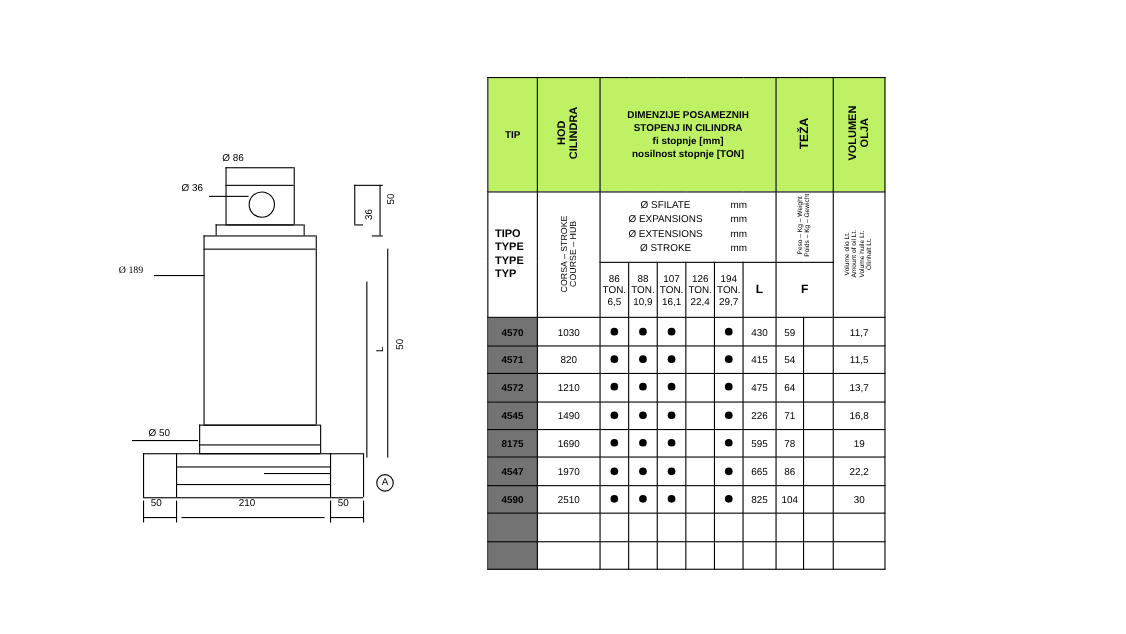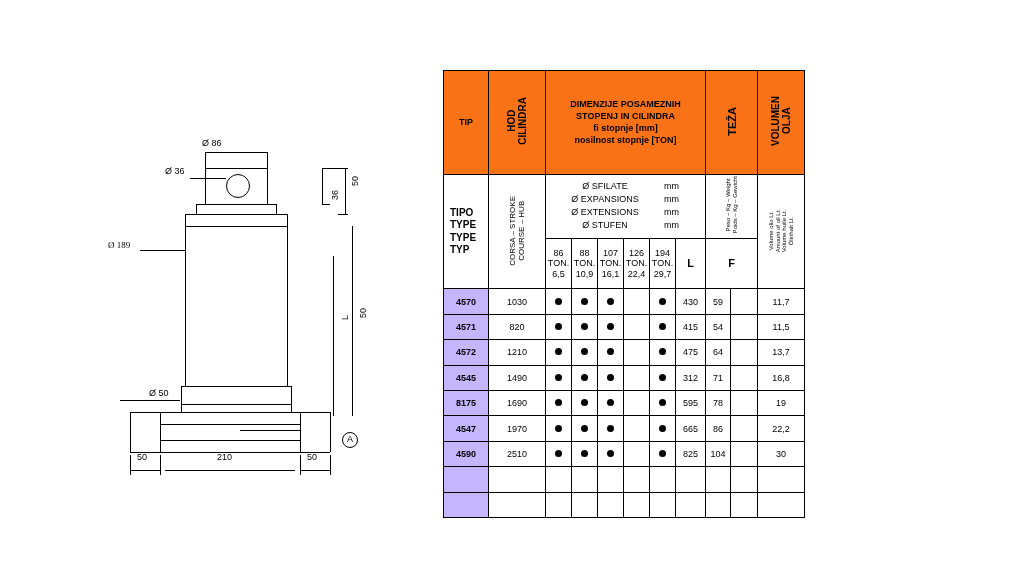--- a/index.html
+++ b/index.html
@@ -18,22 +18,22 @@
   .dim-txt{position:absolute;font-size:9px;font-family:"Liberation Sans",sans-serif;color:#000;white-space:nowrap;}
   .dim-txt.vert{transform:rotate(-90deg);transform-origin:left top;}
 
   
   .tablewrap{position:absolute;left:443px;top:70px;width:361px;height:448px;}
   table.spec{border-collapse:collapse;width:361px;height:448px;table-layout:fixed;}
   table.spec td,table.spec th{
     border:1px solid #000;padding:0;text-align:center;vertical-align:middle;
     font-size:9px;font-family:"Liberation Sans",sans-serif;color:#000;
   }
-  .cyan{background:#f97316;}
-  .grey{background:#c4b5fd;}
+  .cyan{background:#bef264;}
+  .grey{background:#737373;}
   .white{background:#ffffff;}
   .vtext{writing-mode:vertical-rl;transform:rotate(180deg);white-space:nowrap;display:inline-block;}
   .b{font-weight:bold;}
   .hdr-title{font-weight:bold;font-size:10.5px;line-height:1.35;}
   .tip{font-weight:bold;font-size:11px;}
   .typo{font-weight:bold;font-size:10px;line-height:1.25;text-align:left;padding-left:6px;}
   .dimlist{text-align:left;padding-left:8px;font-size:9.5px;line-height:1.45;}
   .dimlist .mm{float:right;padding-right:26px;}
   .tonhdr{font-size:7.5px;line-height:1.15;}
   .tiny{font-size:6px;line-height:1.1;}
@@ -113,21 +113,21 @@
     <div class="ln vl" style="left:300px;top:455px;height:20px;"></div>
     <div class="ln vl" style="left:330px;top:455px;height:20px;"></div>
 
     <div class="dim-txt" style="left:202px;top:138px;">Ø 86</div>
     <div class="dim-txt" style="left:165px;top:166px;">Ø 36</div>
     <div class="dim-txt vert" style="left:330px;top:200px;">36</div>
     <div class="dim-txt vert" style="left:350px;top:186px;">50</div>
     <div class="dim-txt" style="left:108px;top:240px;font-family:Liberation Serif, serif;">Ø 189</div>
     <div class="dim-txt vert" style="left:340px;top:320px;">L</div>
     <div class="dim-txt vert" style="left:358px;top:318px;">50</div>
-    <div class="dim-txt" style="left:135px;top:388px;margin-left:14px;">Ø 50</div>
+    <div class="dim-txt" style="left:135px;top:388px;">Ø 50</div>
     <div class="dim-txt" style="left:137px;top:452px;">50</div>
     <div class="dim-txt" style="left:217px;top:452px;">210</div>
     <div class="dim-txt" style="left:307px;top:452px;">50</div>
 
     <div style="position:absolute;left:342px;top:428px;">
       <span class="circA">A</span>
     </div>
   </div>
 
   <div class="tablewrap">
@@ -197,21 +197,21 @@
           </div>
           <div>
             <span>Ø EXPANSIONS</span>
             <span class="mm">mm</span>
           </div>
           <div>
             <span>Ø EXTENSIONS</span>
             <span class="mm">mm</span>
           </div>
           <div>
-            <span>Ø STUFEN</span>
+            <span>Ø STROKE</span>
             <span class="mm">mm</span>
           </div>
         </td>
         <td class="white" colspan="2">
           <span class="vtext tiny">
             <span>Peso – Kg – Weight</span>
             <br>
             <span>Poids – Kg – Gewicht</span>
           </span>
         </td>
@@ -298,21 +298,21 @@
       </tr>
 
       <tr style="height:24px;">
         <td class="grey code">4545</td>
         <td class="white val">1490</td>
         <td class="white"><span class="dot"></span></td>
         <td class="white"><span class="dot"></span></td>
         <td class="white"><span class="dot"></span></td>
         <td class="white"></td>
         <td class="white"><span class="dot"></span></td>
-        <td class="white val">312</td>
+        <td class="white val">226</td>
         <td class="white sval">71</td>
         <td class="white"></td>
         <td class="white val">16,8</td>
       </tr>
 
       <tr style="height:24px;">
         <td class="grey code">8175</td>
         <td class="white val">1690</td>
         <td class="white"><span class="dot"></span></td>
         <td class="white"><span class="dot"></span></td>

